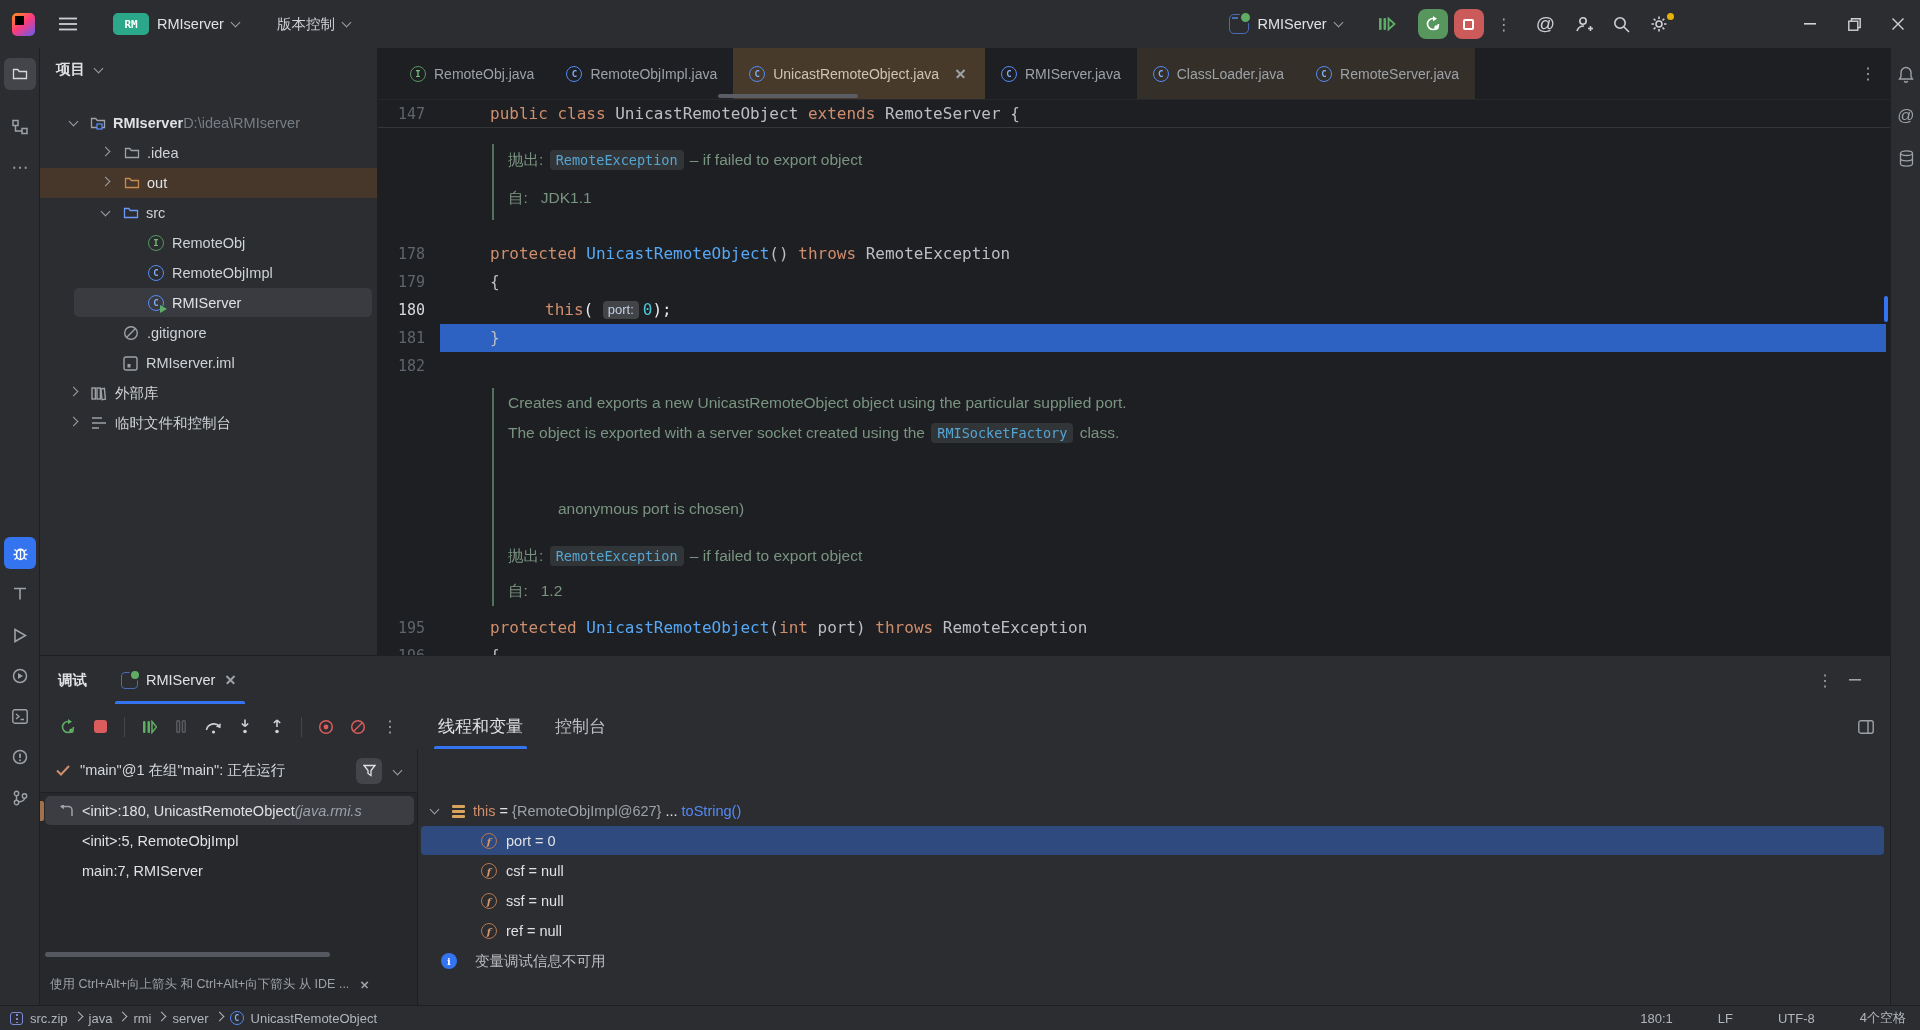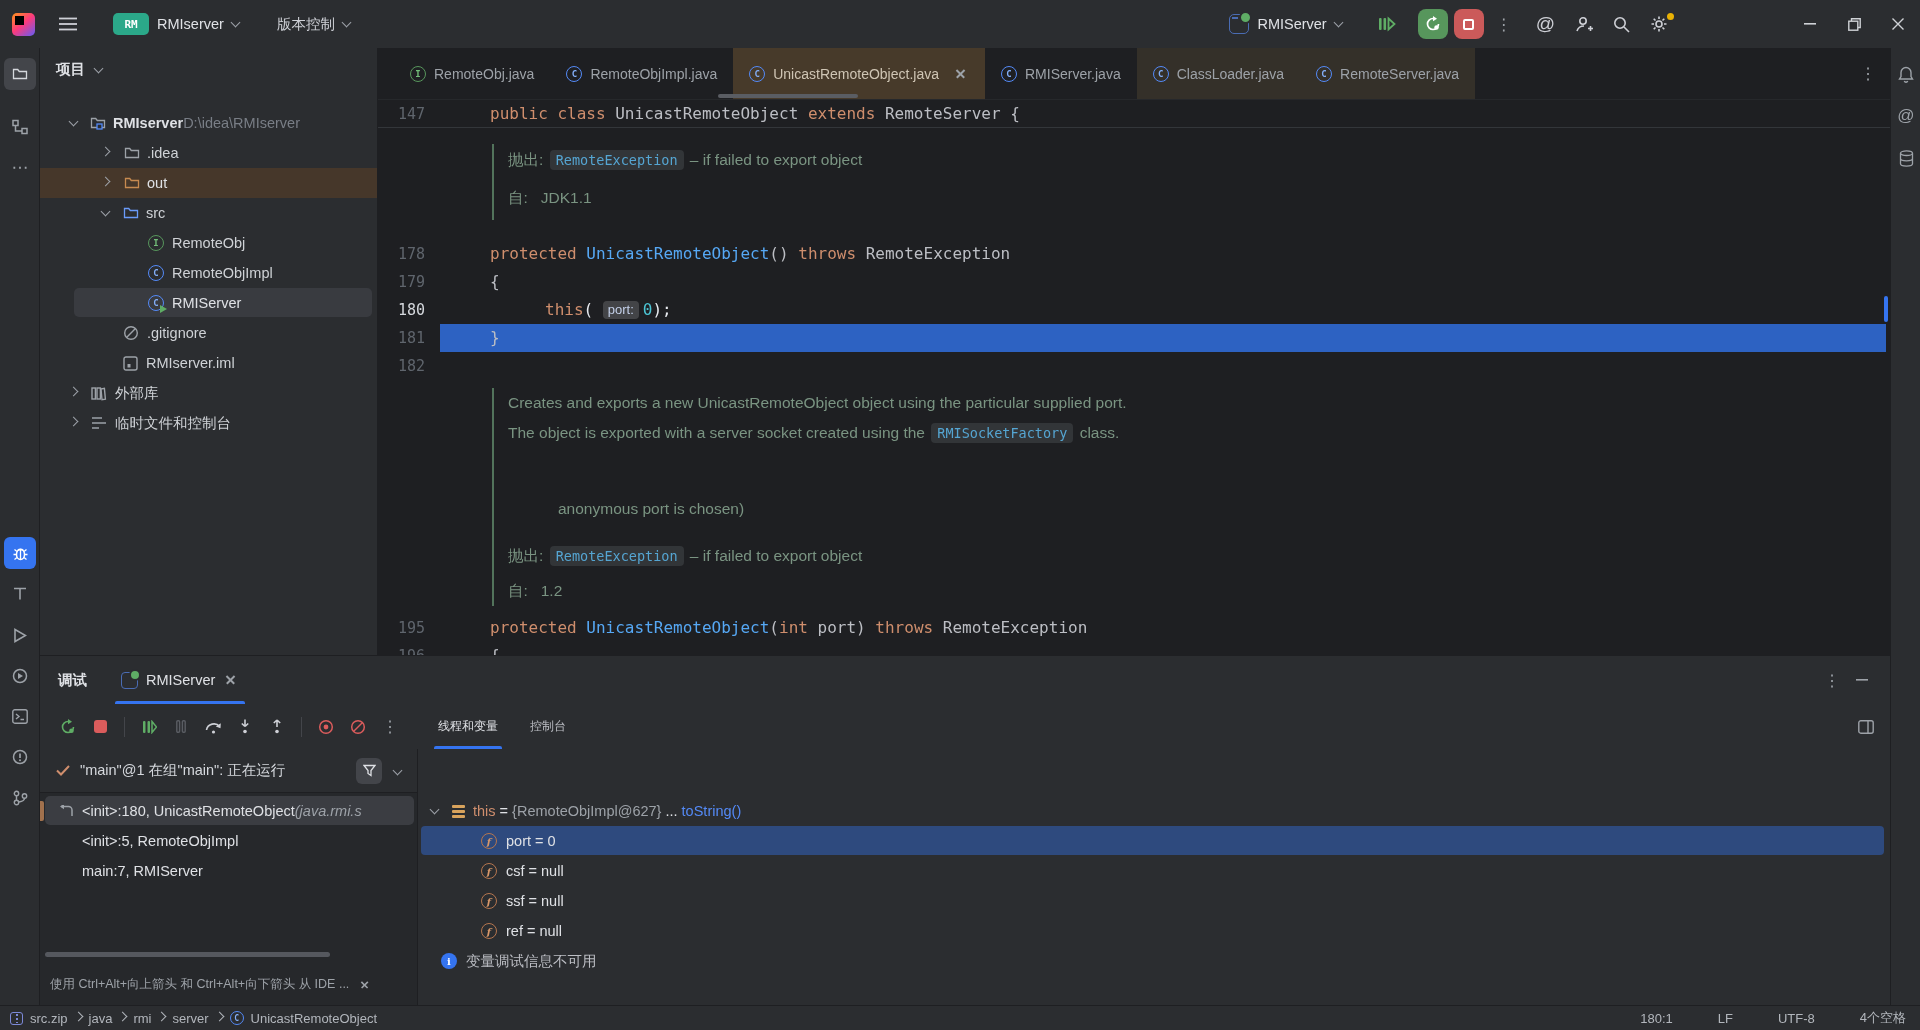--- a/index.html
+++ b/index.html
@@ -96,34 +96,34 @@
   .chip.b { color:#dfe1e5; font-weight:bold; }
   #execline-bg { position:absolute; left:62px; right:4px; height:28px; background:#2d62c2; }
   .inlay { display:inline-block; background:rgba(255,255,255,0.17); color:#c3cfe8; border-radius:4px;
     padding:0 5px; font:13px "Liberation Sans",sans-serif; line-height:18px; vertical-align:1px; margin-right:4px;}
   #reader-mode { position:absolute; top:4px; right:44px; font:13px "Liberation Sans",sans-serif; color:#9da2a8; }
   #inspect-ok { position:absolute; top:5px; right:14px; }
   #editor-scroll-marker { position:absolute; right:2px; top:196px; width:4px; height:26px; background:#3574f0; border-radius:2px; }
 
   
   #debug { left:40px; top:655px; width:1850px; height:350px; background:#2b2d30; border-top:1px solid #1e1f22; }
-  #dbg-header { position:absolute; left:0; top:0; right:4px; height:48px; display:flex; align-items:center; }
+  #dbg-header { position:absolute; left:0; top:0; right:11px; height:48px; display:flex; align-items:center; }
   #dbg-title { font-weight:bold; font-size:14.5px; margin-left:18px; }
   #dbg-session-tab { display:flex; align-items:center; gap:8px; height:48px; padding:0 12px; margin-left:22px;
     position:relative; font-size:14.5px; }
   #dbg-session-tab .underline { position:absolute; left:6px; right:6px; bottom:0; height:3px;
     background:#3574f0; border-radius:2px 2px 0 0; }
   .sess-app { width:17px; height:17px; border:1.5px solid #4a6cb3; border-radius:4px; position:relative; }
   .sess-app::after { content:""; position:absolute; right:-4px; top:-4px; width:8px; height:8px;
     border-radius:50%; background:#5fad65; border:2px solid #2b2d30; }
   #dbg-toolbar { position:absolute; left:0; top:48px; right:0; height:45px; display:flex; align-items:center;
     padding-left:14px; gap:4px; }
   .tbtn { width:28px; height:28px; border-radius:6px; display:flex; align-items:center; justify-content:center; }
   .tsep { width:1px; height:20px; background:#43454a; margin:0 6px; }
-  .vtab { font-size:12px; color:#dfe1e5; padding:0 14px; height:45px; display:flex; align-items:center; position:relative; }
+  .vtab { font-size:17px; color:#dfe1e5; padding:0 14px; height:45px; display:flex; align-items:center; position:relative; }
   .vtab .underline { position:absolute; left:10px; right:10px; bottom:0; height:3px; background:#3574f0; border-radius:2px 2px 0 0; }
   .vtab.dim { color:#bcbec4; }
   #dbg-content { position:absolute; left:0; top:93px; right:0; bottom:0; }
   #frames-col { position:absolute; left:0; top:0; width:378px; bottom:0; background:#26282b; border-right:1px solid #1e1f22; }
   #thread-row { position:absolute; left:0; top:0; right:0; height:44px; background:#2b2d30; border-bottom:1px solid #1e1f22;
     display:flex; align-items:center; padding:0 8px 0 16px; font-size:14.5px; color:#d5d8dd; }
   #filter-btn { margin-left:auto; width:26px; height:26px; border-radius:6px; background:#43454a;
     display:flex; align-items:center; justify-content:center; }
   .frow { position:absolute; left:0; right:0; height:30px; display:flex; align-items:center; font-size:14.5px; color:#dfe1e5; }
   .frow .loc { color:#9da2a8; font-style:italic; white-space:nowrap; }
@@ -678,21 +678,21 @@
         <div class="vrow" style="top:137px">
           <span class="ficon" style="margin-left:62px">f</span>
           <span style="margin-left:9px">ssf = null</span>
         </div>
         <div class="vrow" style="top:167px">
           <span class="ficon" style="margin-left:62px">f</span>
           <span style="margin-left:9px">ref = null</span>
         </div>
         <div class="vrow" style="top:197px; color:#bcbec4">
           <span class="infoicon" style="margin-left:22px">i</span>
-          <span style="margin-left:9px">变量调试信息不可用</span>
+          <span style="margin-left:18px">变量调试信息不可用</span>
         </div>
       </div>
     </div>
   </section>
 
   <footer id="statusbar" class="abs">
     <span class="crumb">
       <span class="ziplogo"></span>
       <span>src.zip</span>
     </span>

